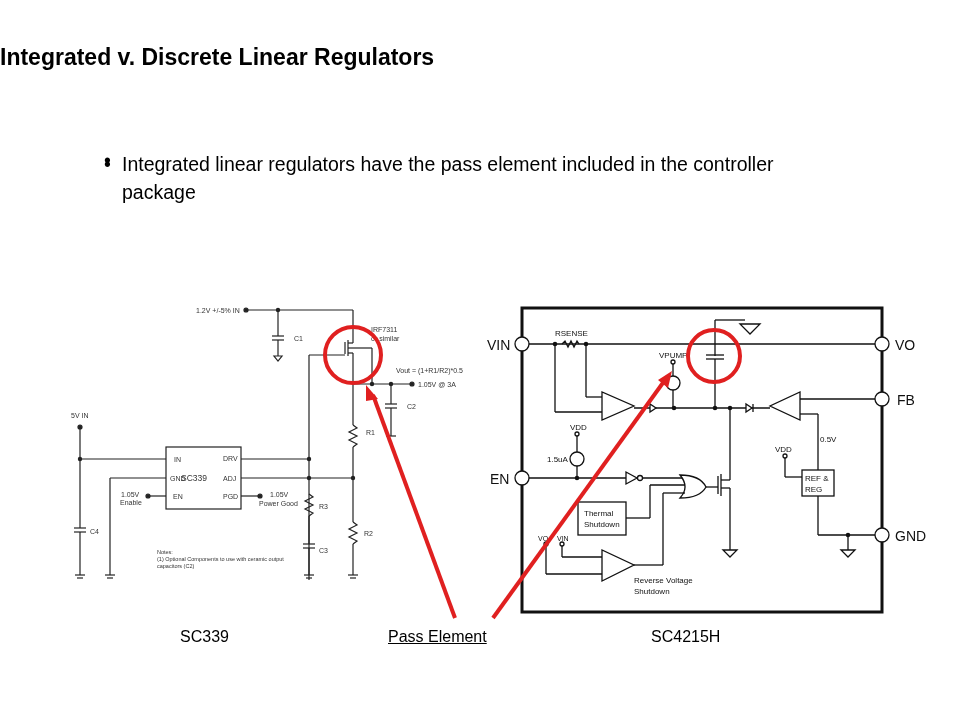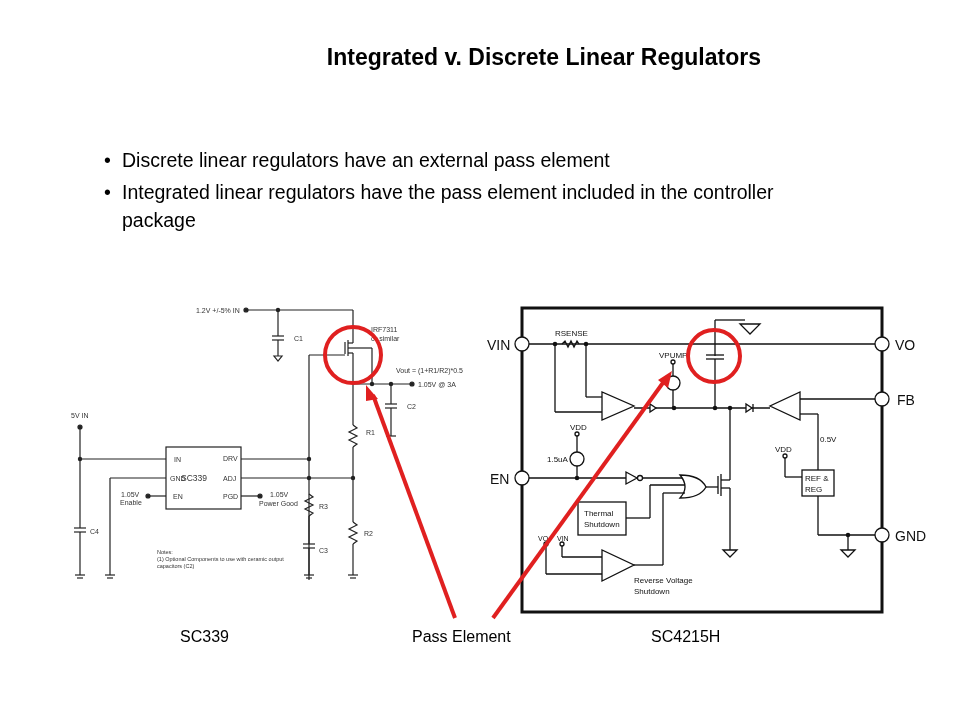--- a/index.html
+++ b/index.html
@@ -1,31 +1,31 @@
 <!DOCTYPE html>
 <html><head>
 <meta charset="utf-8">
 <style>
   html, body { margin:0; padding:0; background:#ffffff; }
   body { width:960px; height:720px; position:relative; overflow:hidden; font-family:"Liberation Sans", sans-serif; color:#000; }
-  .title { position:absolute; left:0; width:761px; top:44px; text-align:right; font-weight:bold; font-size:23px; }
+  .title { position:absolute; left:0; width:761px; top:44px; text-align:left; font-weight:bold; font-size:23px; }
   .bullets { position:absolute; left:100px; top:146px; width:740px; font-size:19.5px; line-height:28px; margin:0; padding:0; list-style:none; }
   .bullets li { position:relative; padding-left:22px; margin-bottom:4px; }
   .bullets li .dot { position:absolute; left:4px; top:0; }
   svg.schem { position:absolute; left:0; top:0; }
   .caption { position:absolute; top:628px; font-size:16px; }
   svg text { font-family:"Liberation Sans", sans-serif; }
 </style>
 </head>
 <body>
 
 <div class="title">Integrated v. Discrete Linear Regulators</div>
 
 <ul class="bullets">
-  <li><span class="dot">•</span><span>Discrete linear regulators have an external pass element</span></li>
+  <li><span class="dot">•</span></li>
   <li><span class="dot">•</span><span>Integrated linear regulators have the pass element included in the controller package</span></li>
 </ul>
 
 <svg class="schem" width="960" height="720" viewBox="0 0 960 720">
 
   <g stroke="#222" stroke-width="1.2" fill="none">
 
     <circle cx="246" cy="310" r="2" fill="#222"></circle>
     <line x1="246" y1="310" x2="353" y2="310"></line>
     <circle cx="278" cy="310" r="1.6" fill="#222"></circle>
@@ -258,14 +258,14 @@
     <circle cx="353" cy="355" r="28"></circle>
     <circle cx="714" cy="356" r="26"></circle>
     <line x1="455" y1="618" x2="373" y2="395"></line>
     <polygon points="366,385 378,399 366,401" fill="#e02020" stroke="none"></polygon>
     <line x1="493" y1="618" x2="665" y2="380"></line>
     <polygon points="672,371 668,388 658,380" fill="#e02020" stroke="none"></polygon>
   </g>
 </svg>
 
 <div class="caption" style="left:180px;">SC339</div>
-<div class="caption" style="left:412px;">Pass Element</div>
+<div class="caption" style="left:388px;text-decoration:underline;">Pass Element</div>
 <div class="caption" style="left:651px;">SC4215H</div>
 
 </body></html>

